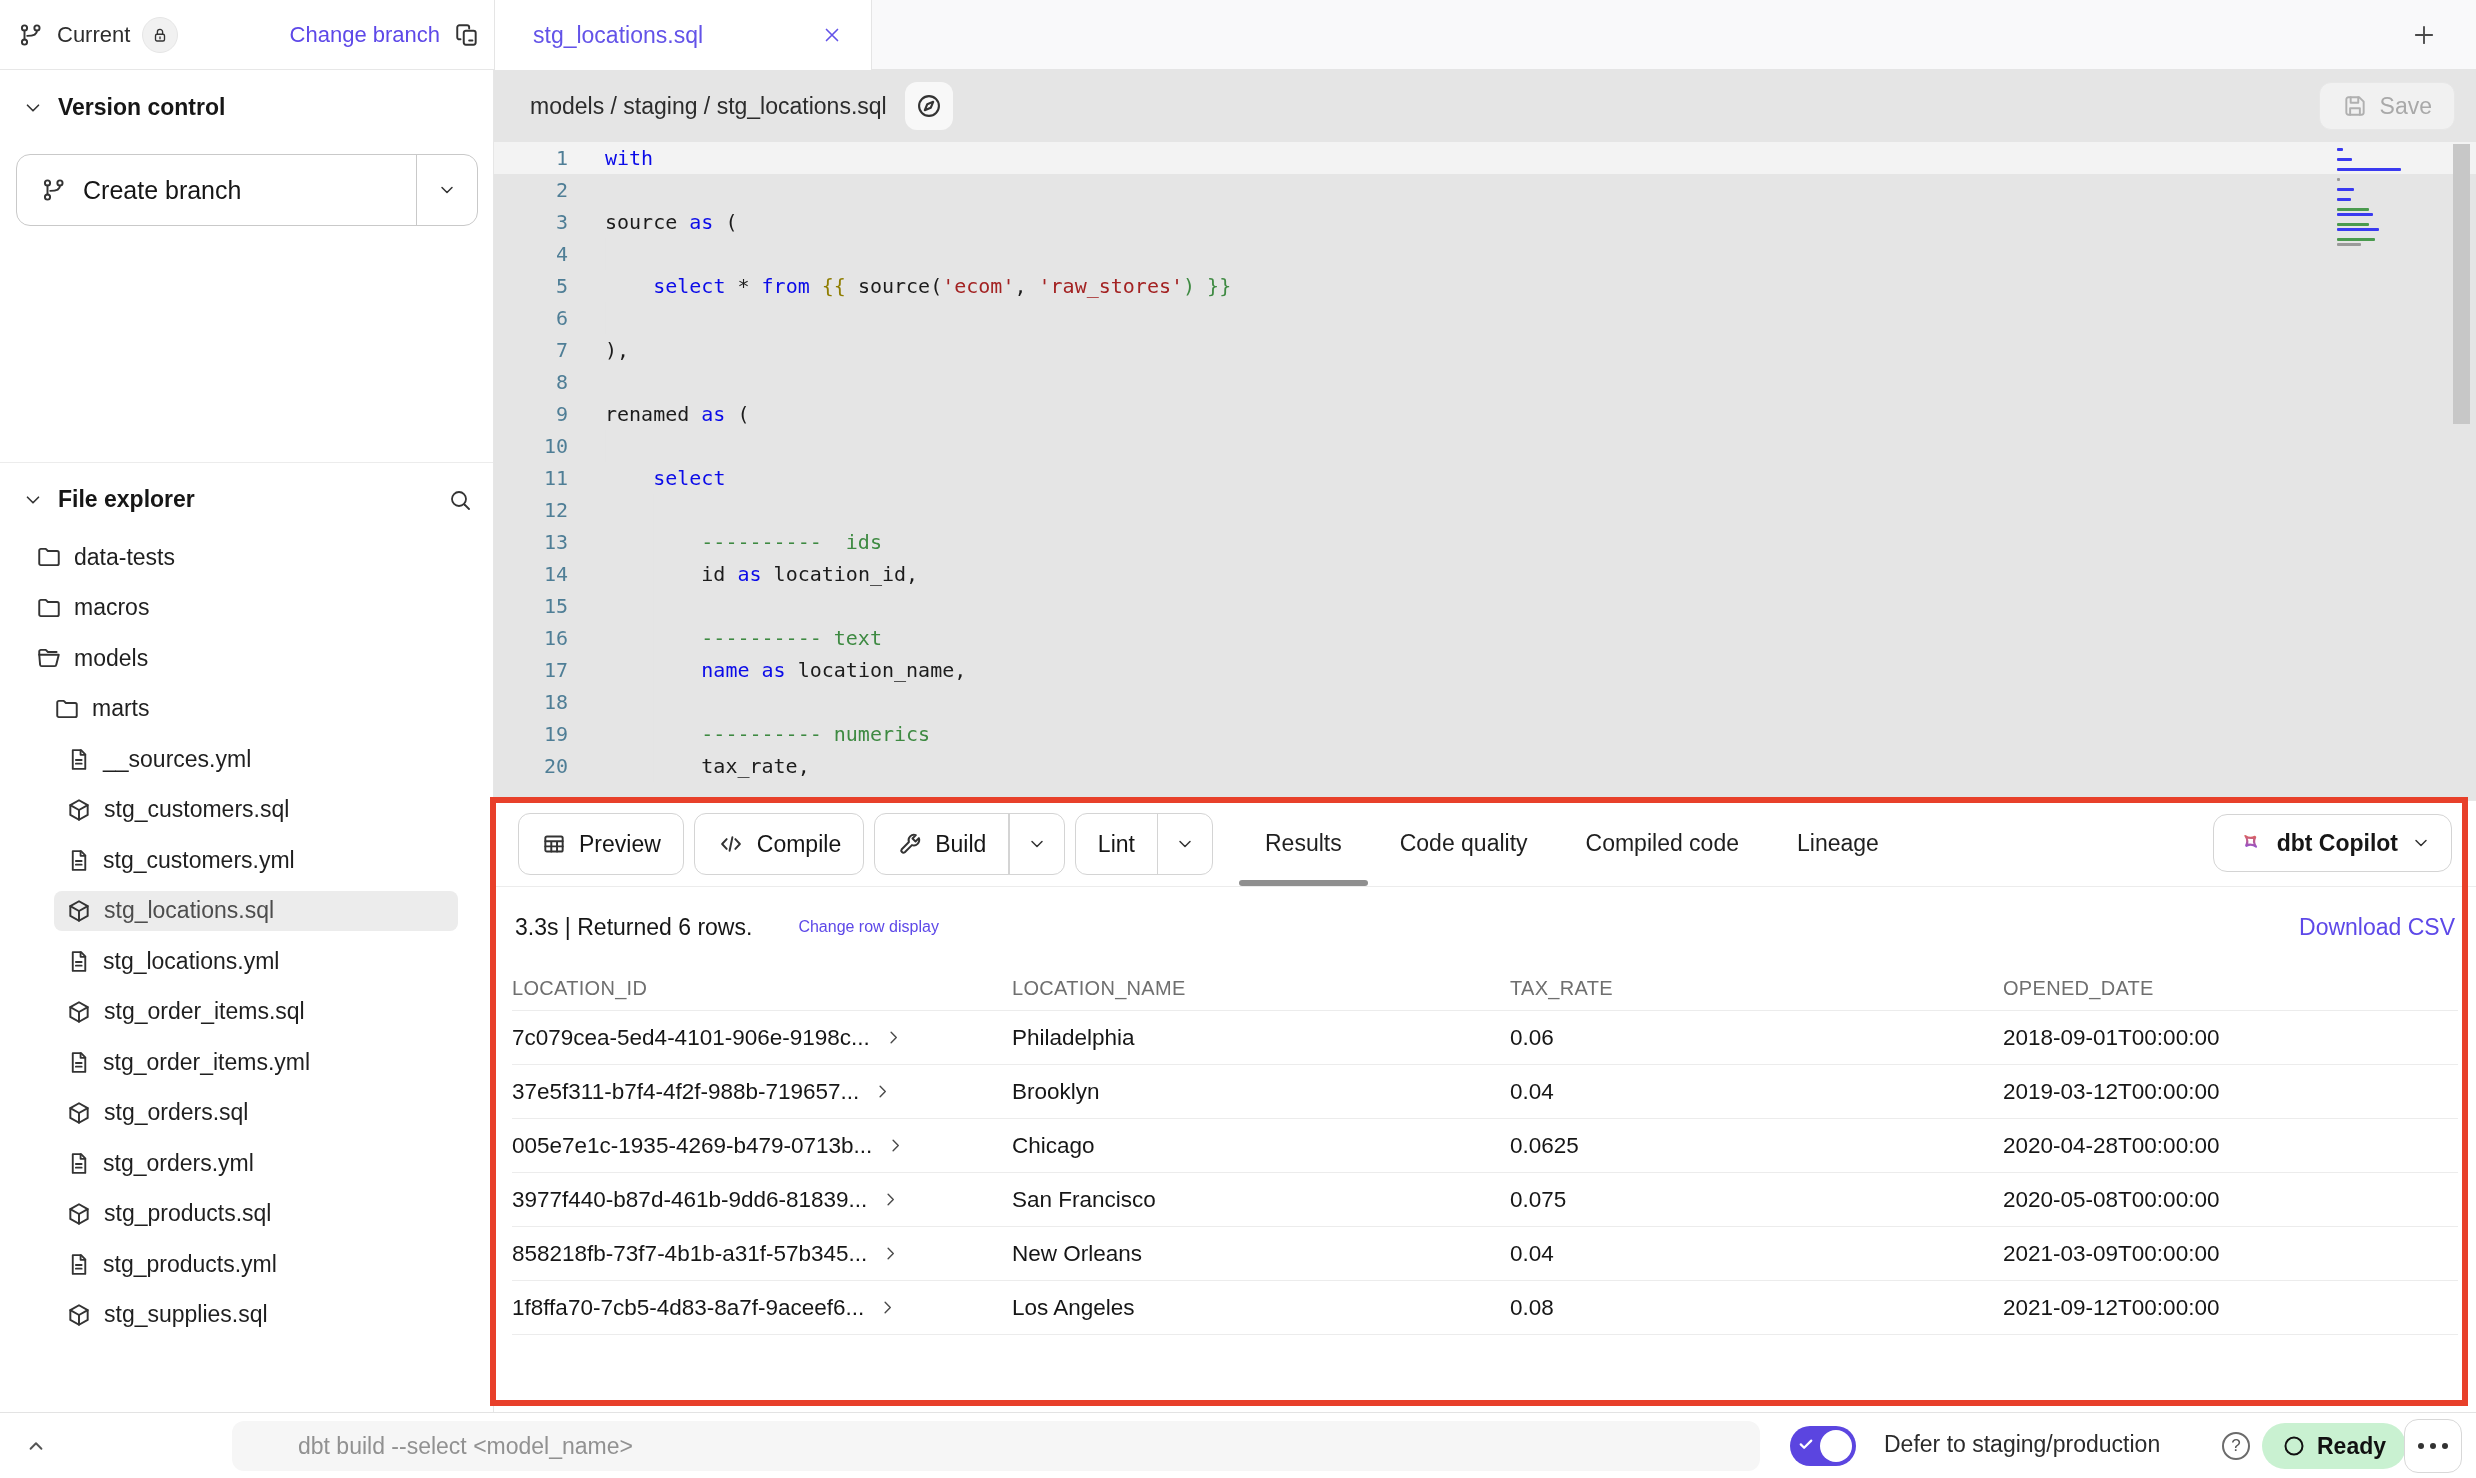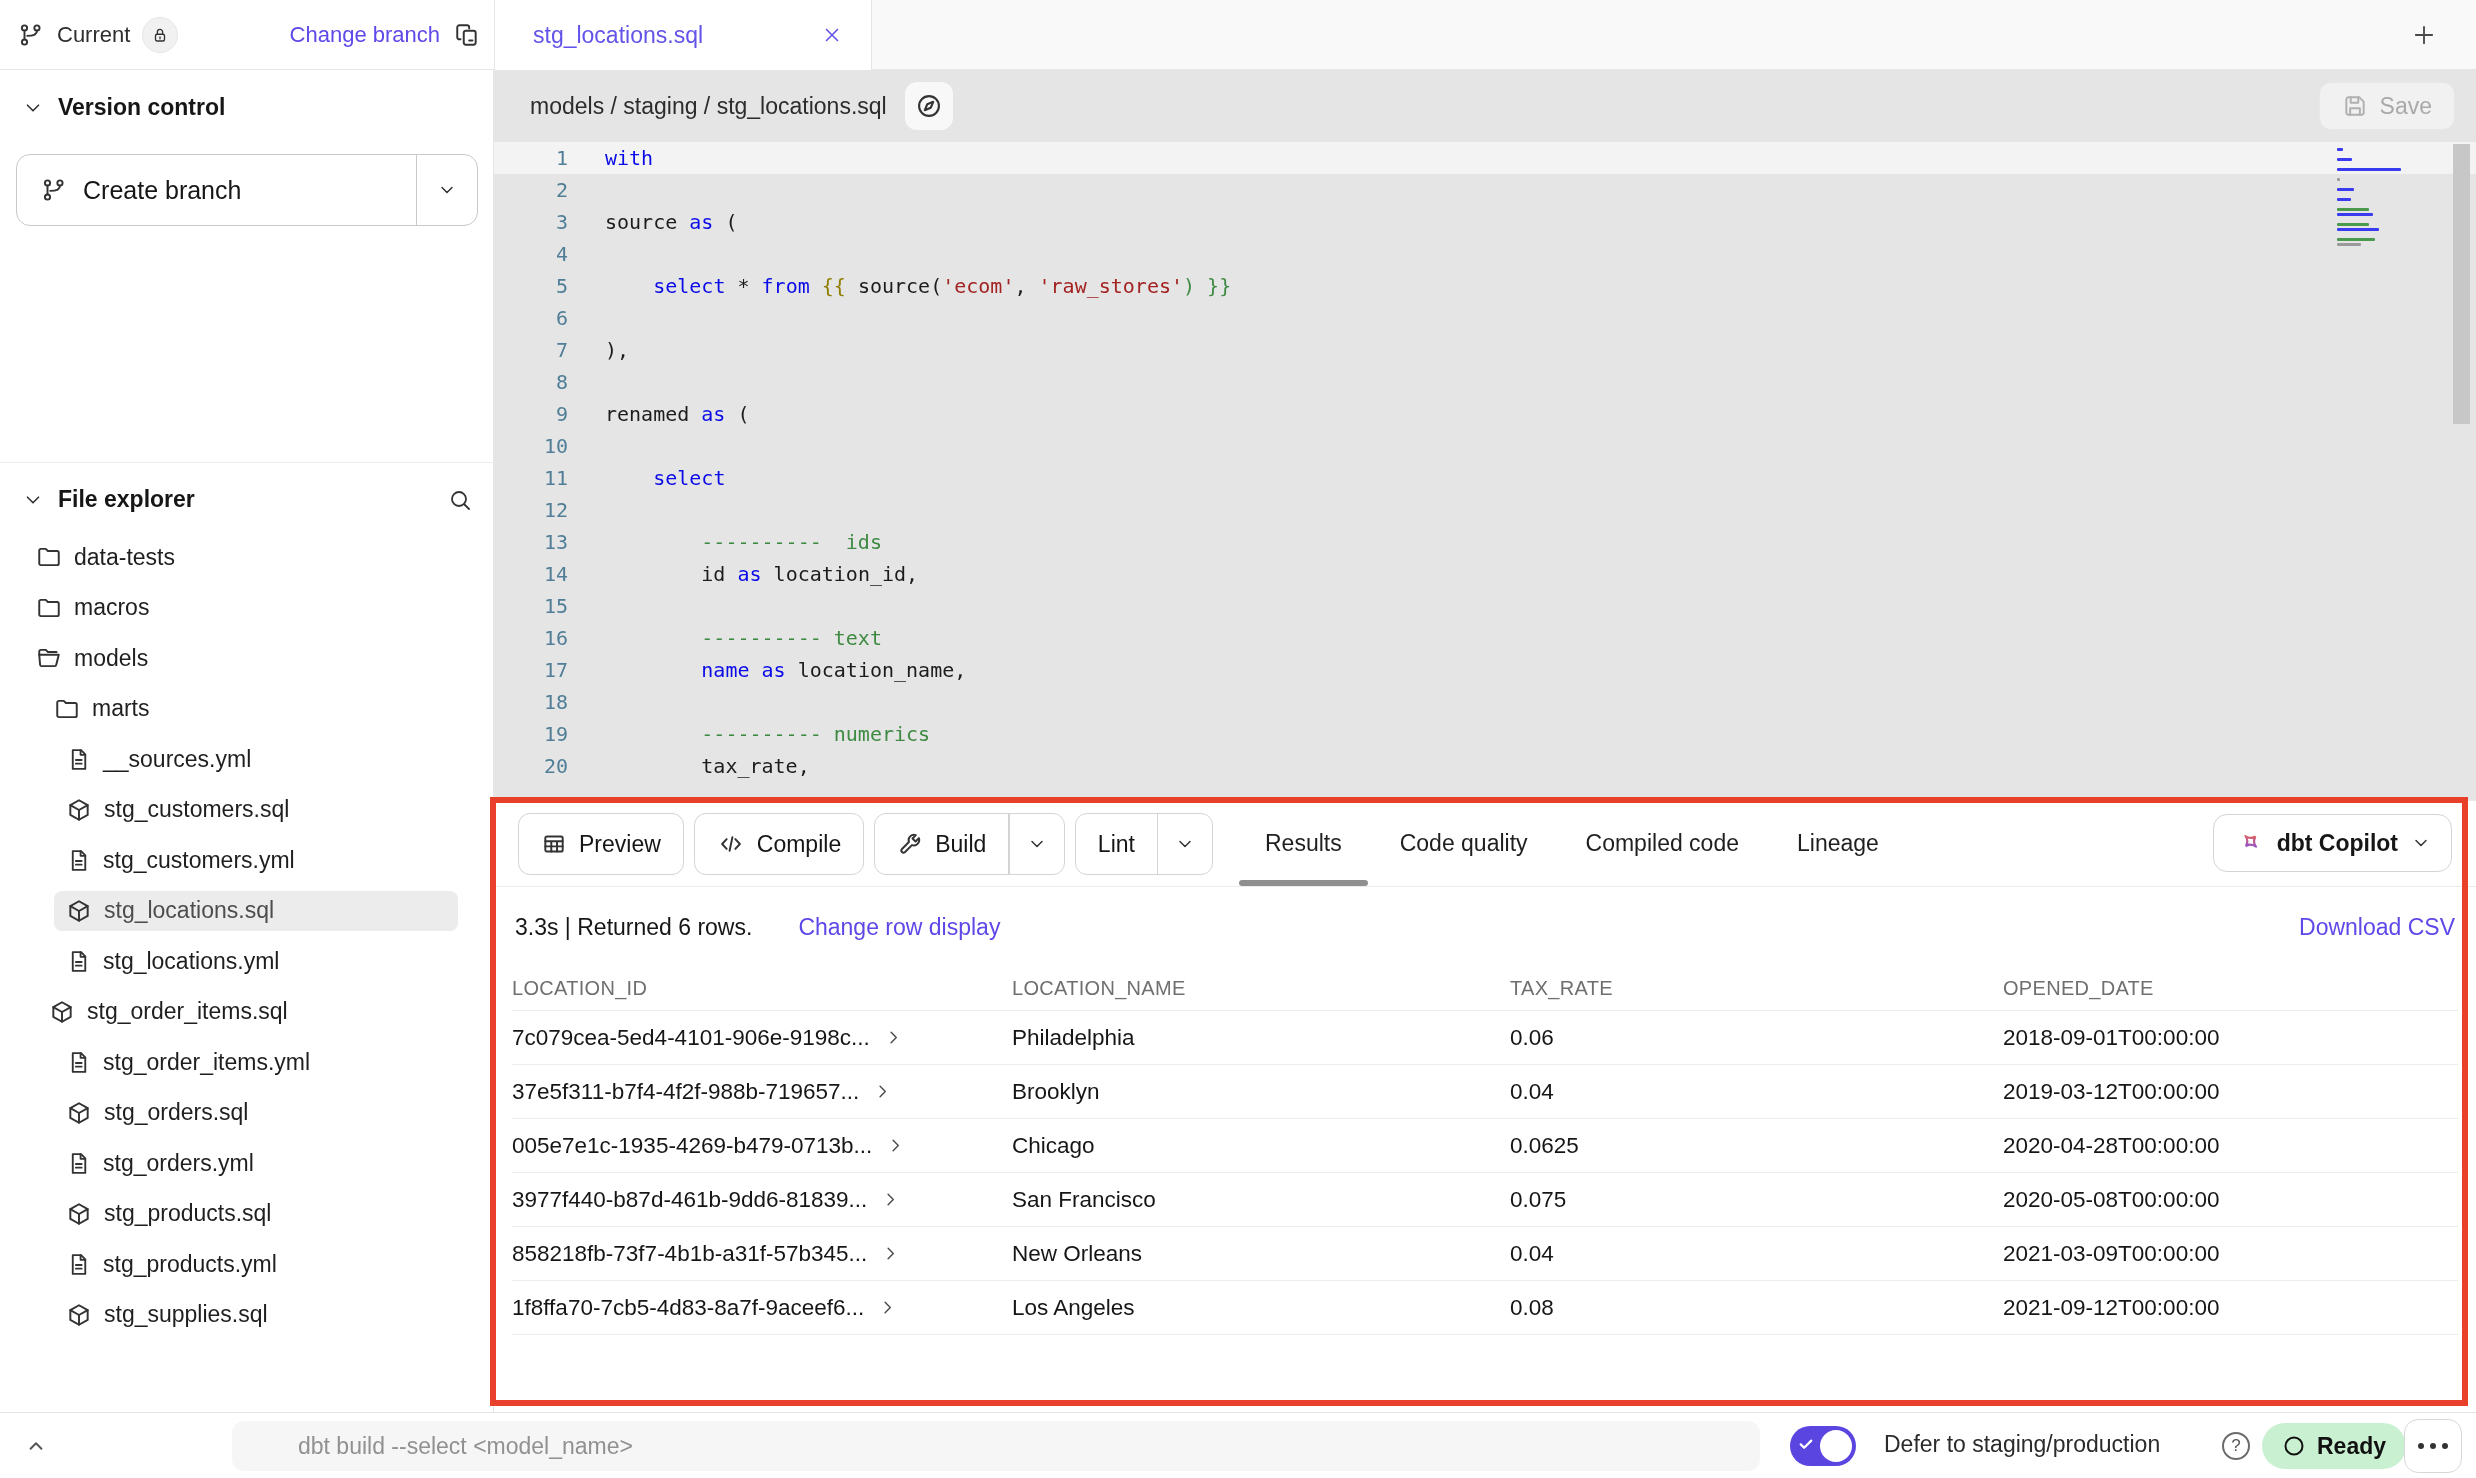--- a/index.html
+++ b/index.html
@@ -85,21 +85,21 @@
   .act-caret { width:54px; display:flex; align-items:center; justify-content:center; }
   #tabs { position:absolute; left:771px; top:0; height:100%; display:flex; gap:58px; }
   .ptab { position:relative; display:flex; align-items:center; font-size:23px; color:#1f1f1f; }
   .ptab.active::after { content:""; position:absolute; left:-26px; right:-26px; bottom:0; height:6px;
     background:#8f8f8f; border-radius:3px; }
   #copilot-btn { position:absolute; right:24px; top:13px; height:58px; border:1.5px solid #d4d4d4;
     border-radius:14px; background:#fff; display:flex; align-items:center; gap:13px; padding:0 20px; }
   #copilot-label { font-size:23px; font-weight:700; color:#161616; }
   #info-row { height:80px; display:flex; align-items:center; padding:0 21px; }
   #summary { font-size:23px; color:#161616; }
-  #change-row-display { margin-left:46px; font-size:23px; color:#5d48e8; }
+  #change-row-display { margin-left:46px; font-size:16px; color:#5d48e8; }
   #download-csv { margin-left:auto; font-size:23px; font-weight:500; color:#5d48e8; }
   #results-table { margin:0 18px; }
   .trow { display:grid; grid-template-columns:500px 498px 493px 1fr; align-items:center;
     border-bottom:1px solid #ececec; }
   .thead { height:44px; font-size:20px; color:#6f6f6f; letter-spacing:0.3px; }
   .tdata { height:54px; font-size:22.5px; color:#161616; }
   .idcell { display:flex; align-items:center; gap:14px; }
   .idcell .ic { stroke:#4a4a4a; }
 
   
@@ -292,21 +292,21 @@
         <div class="tree-item" style="padding-left: 66px;">
           <span>
             <svg class="ic" width="25" height="25" viewBox="0 0 24 24">
               <path d="M6.5 3h8l4 4v14h-12z"></path>
               <path d="M14 3v4.5h4.5"></path>
               <path d="M9.5 12.5h5.5M9.5 16h5.5"></path>
             </svg>
           </span>
           <span>stg_locations.yml</span>
         </div>
-        <div class="tree-item" style="padding-left: 49px;">
+        <div class="tree-item" style="padding-left: 66px;">
           <span>
             <svg class="ic" width="26" height="26" viewBox="0 0 24 24">
               <path d="M12 3l8 4.5v9L12 21l-8-4.5v-9z"></path>
               <path d="M12 12l8-4.5M12 12L4 7.5M12 12v9"></path>
             </svg>
           </span>
           <span>stg_order_items.sql</span>
         </div>
         <div class="tree-item" style="padding-left: 66px;">
           <span>

